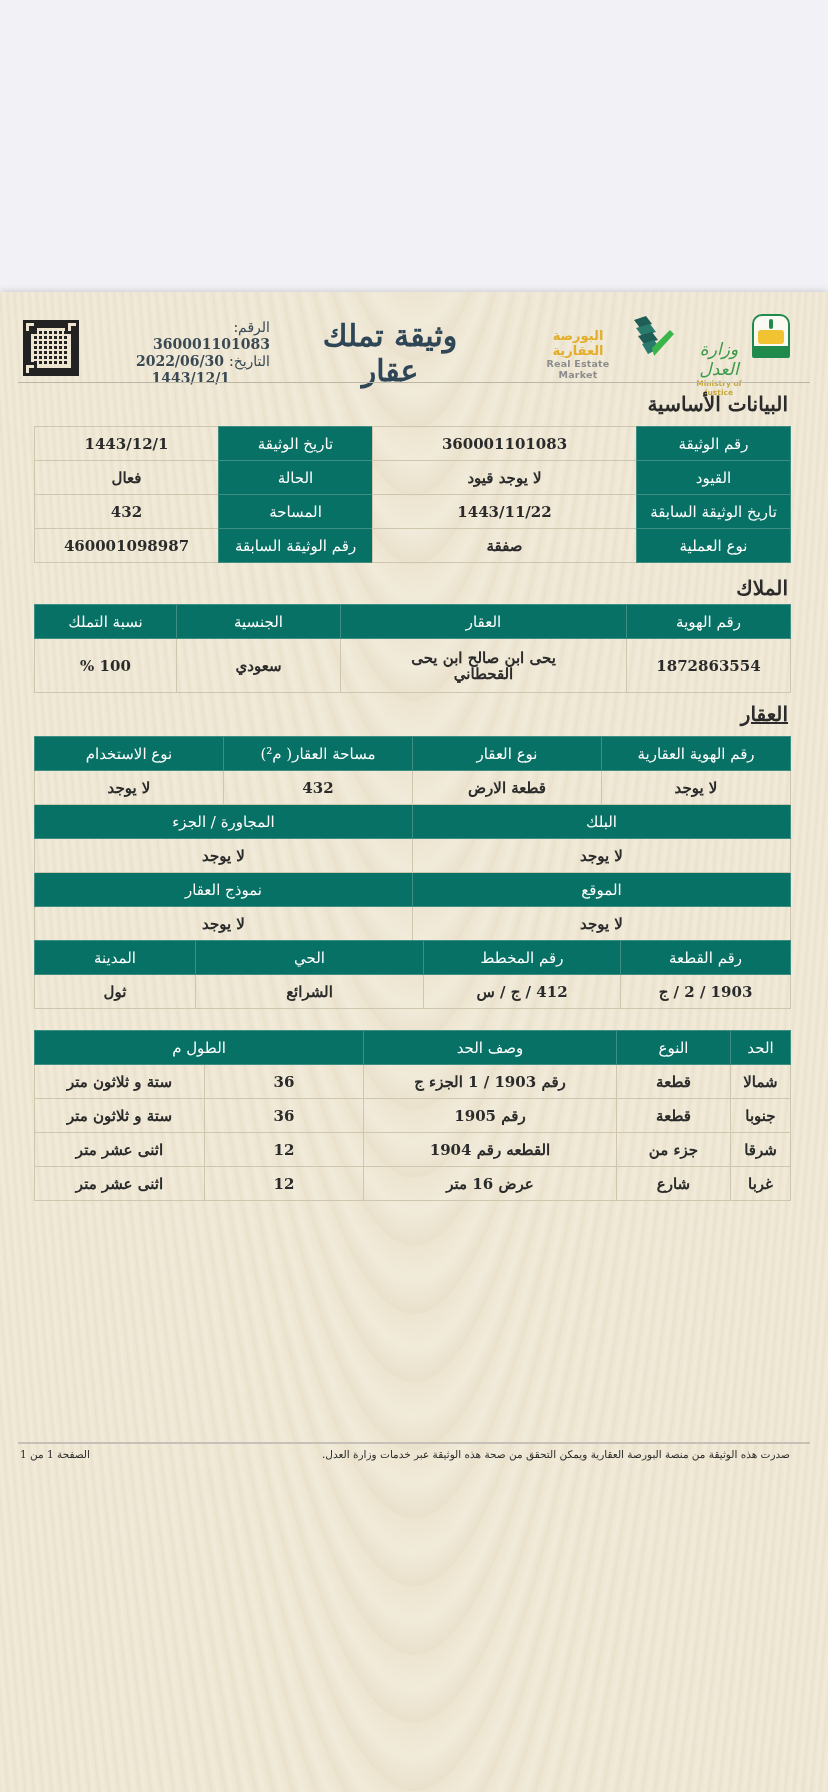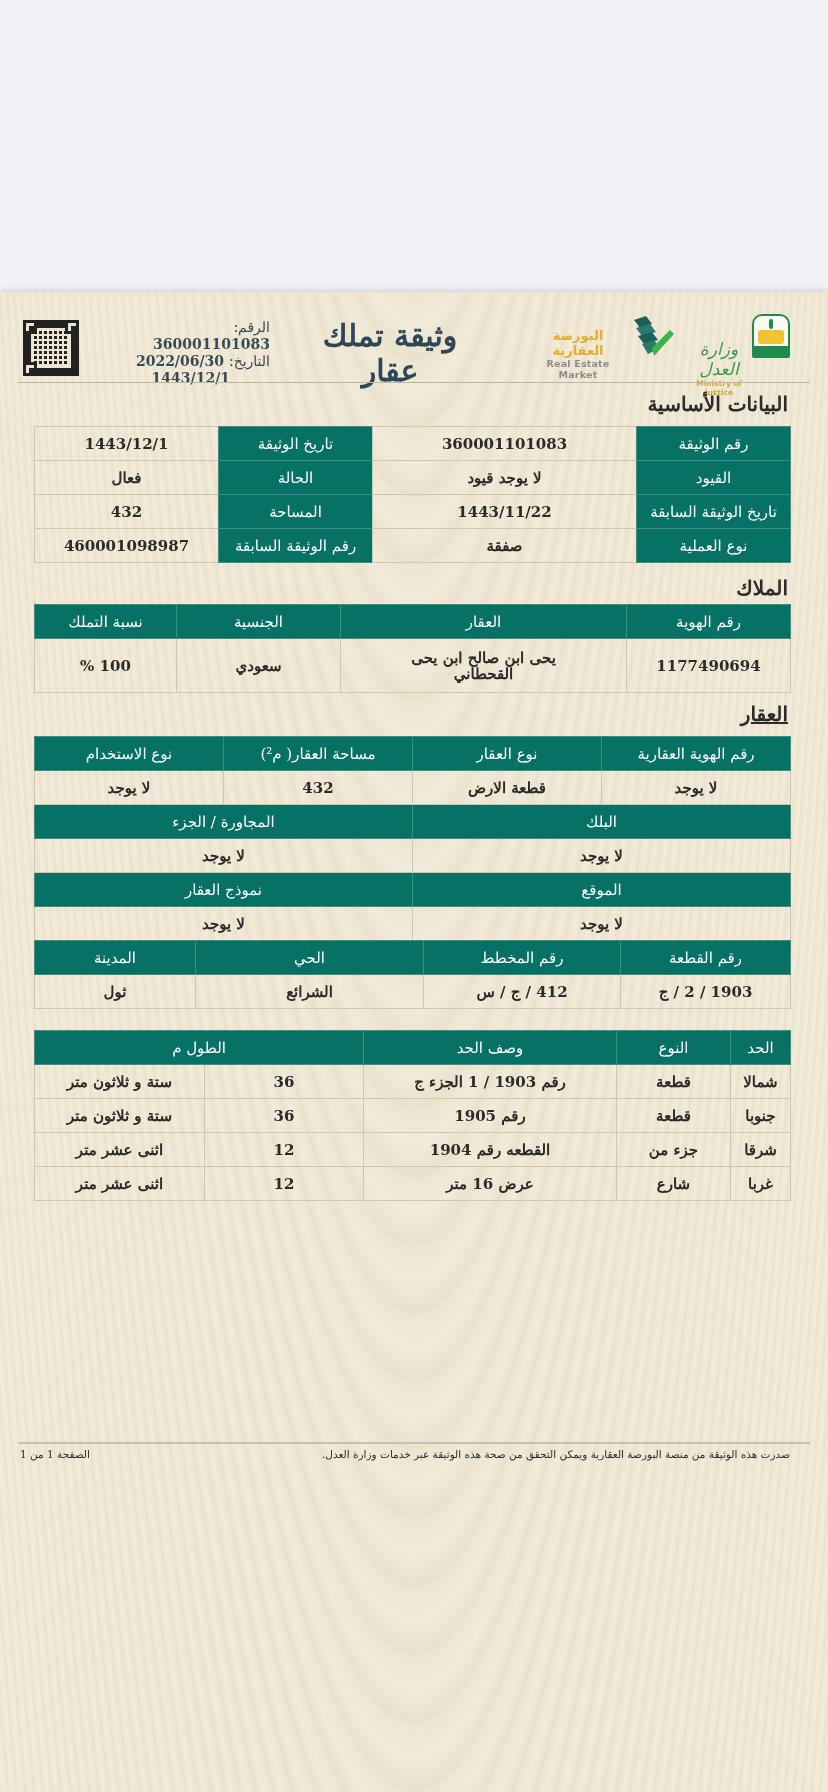--- a/index.html
+++ b/index.html
@@ -144,21 +144,21 @@
         <col style="width:142px">
       </colgroup>
     <tbody>
         <tr style="height:34px;">
       <th>رقم الهوية</th>
       <th>العقار</th>
       <th>الجنسية</th>
       <th>نسبة التملك</th>
     </tr>
     <tr style="height:54px;">
-      <td>1177490694</td>
+      <td>1872863554</td>
       <td style="line-height:16px;padding:0 46px;">يحى ابن صالح ابن يحى القحطاني</td>
       <td>سعودي</td>
       <td>100 %</td>
     </tr>
   </tbody>
     </table>
 
   <div class="sec-title" style="top:410px;text-decoration:underline;">العقار</div>
   <table class="r34" style="top:444px;">
     <colgroup>

